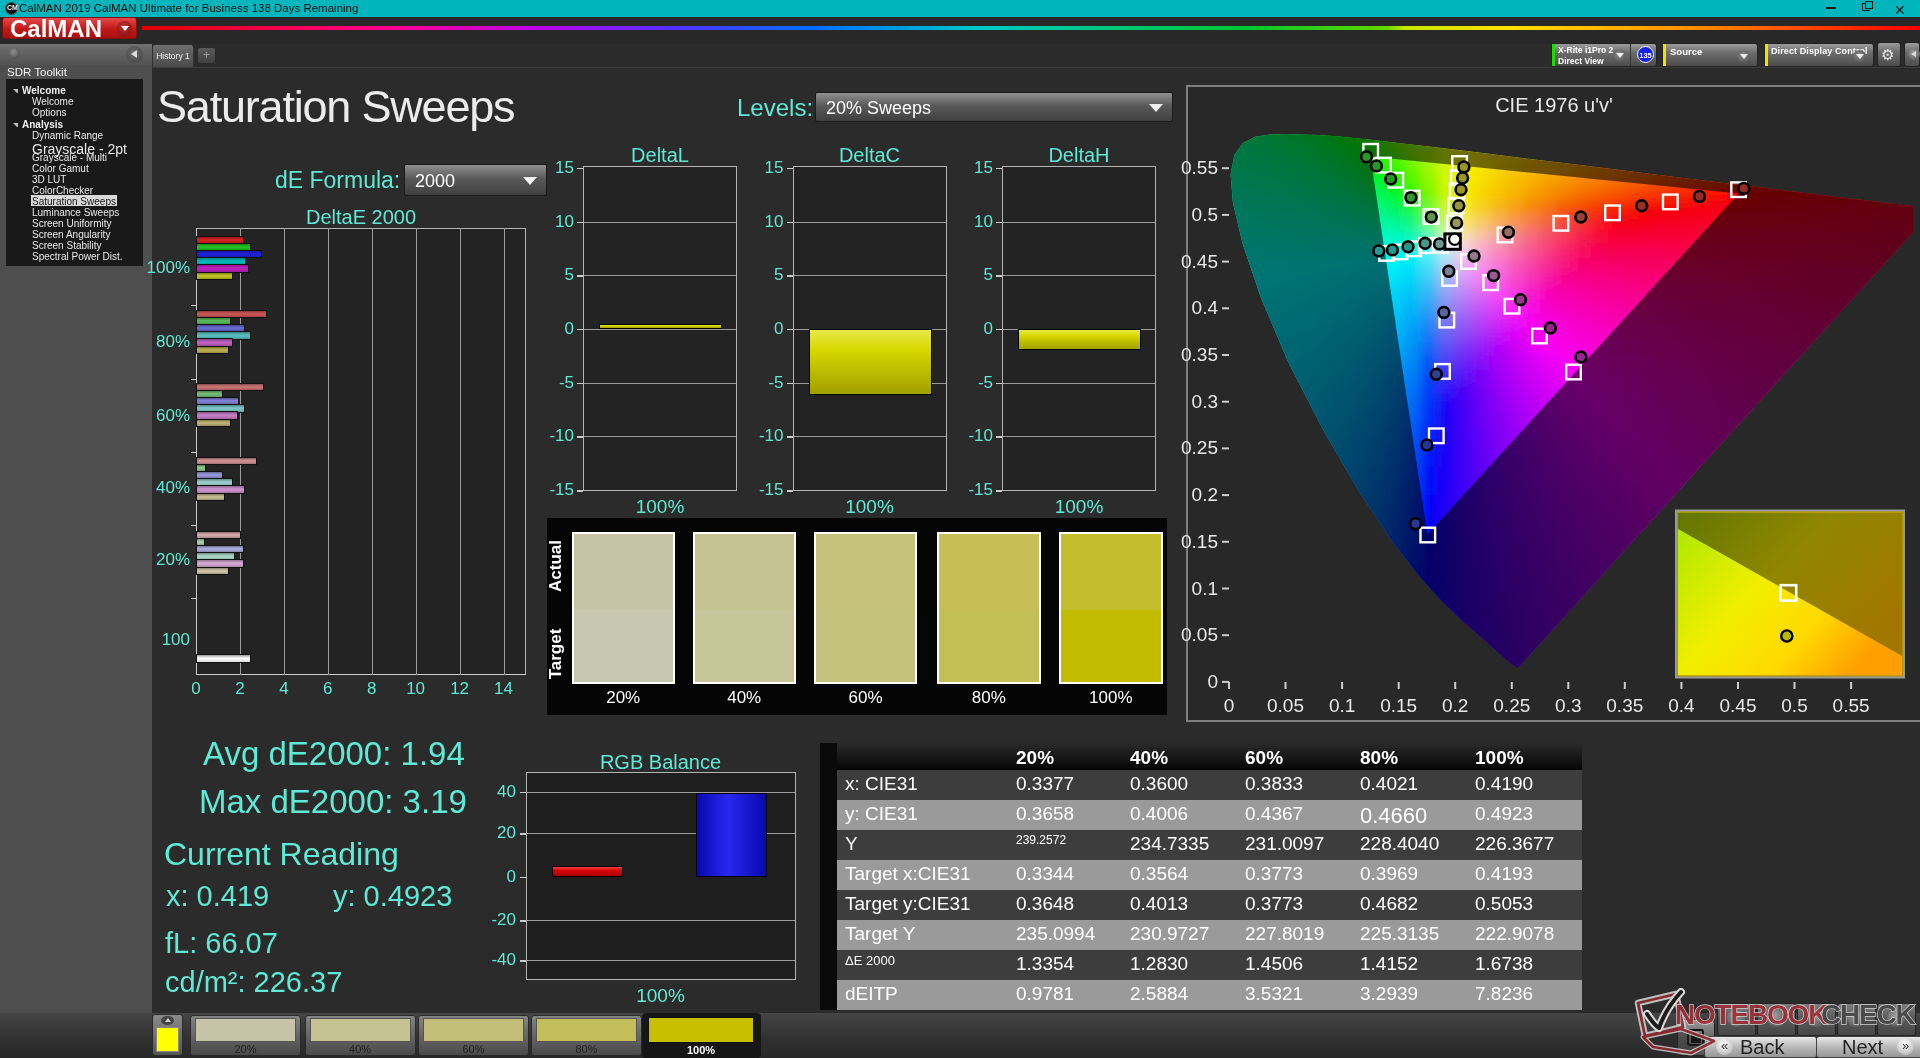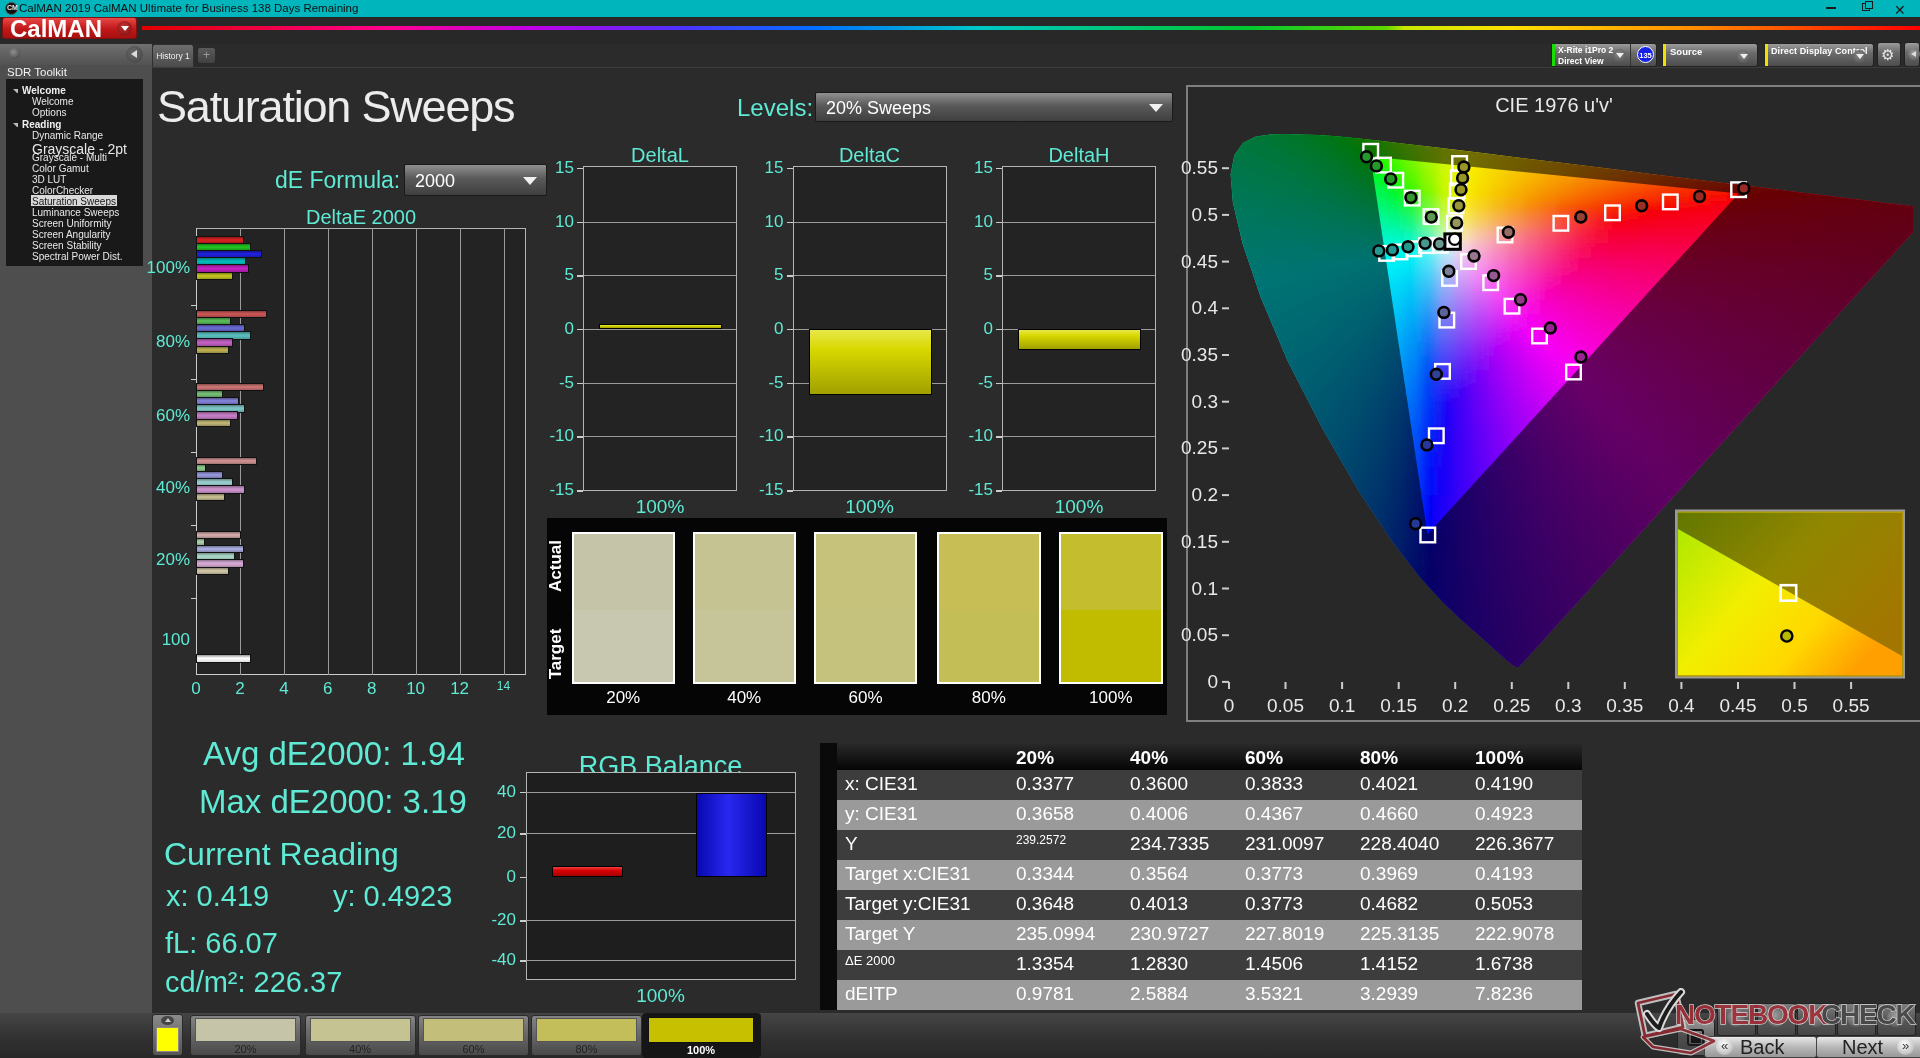--- a/index.html
+++ b/index.html
@@ -33,21 +33,21 @@
 <div class="abs" style="left:9px;top:48px;width:11px;height:11px;border-radius:50%;background:radial-gradient(circle at 40% 35%,#909090,#3a3a3a);"></div>
 <div class="abs" style="left:126px;top:46px;width:17px;height:17px;border-radius:50%;background:radial-gradient(circle at 45% 40%,#6a6a6a,#404040)"></div>
 <div class="abs" style="left:131px;top:50px;width:0;height:0;border-top:4.5px solid transparent;border-bottom:4.5px solid transparent;border-right:6px solid #ddd"></div>
 <div class="abs" style="left:7px;top:66px;font-size:11.5px;color:#f2f2f2">SDR Toolkit</div>
 <div class="abs" style="left:6px;top:79px;width:137px;height:187px;background:#191919"></div>
 <div class="abs" style="left:13px;top:89px;width:5px;height:5px;border-left:4px solid transparent;border-top:4px solid #bbb"></div>
 <div class="abs" style="left:22px;top:85px;font-size:10px;font-weight:bold;color:#f0f0f0">Welcome</div>
 <div class="abs" style="left:32px;top:96px;font-size:10px;color:#e8e8e8">Welcome</div>
 <div class="abs" style="left:32px;top:107px;font-size:10px;color:#e8e8e8">Options</div>
 <div class="abs" style="left:13px;top:123px;width:5px;height:5px;border-left:4px solid transparent;border-top:4px solid #bbb"></div>
-<div class="abs" style="left:22px;top:119px;font-size:10px;font-weight:bold;color:#f0f0f0">Reading</div>
+<div class="abs" style="left:22px;top:119px;font-size:10px;font-weight:bold;color:#f0f0f0">Analysis</div>
 <div class="abs" style="left:32px;top:130px;font-size:10px;color:#e8e8e8">Dynamic Range</div>
 <div class="abs" style="left:32px;top:141px;font-size:14px;color:#e8e8e8">Grayscale - 2pt</div>
 <div class="abs" style="left:32px;top:152px;font-size:10px;color:#e8e8e8">Grayscale - Multi</div>
 <div class="abs" style="left:32px;top:163px;font-size:10px;color:#e8e8e8">Color Gamut</div>
 <div class="abs" style="left:32px;top:174px;font-size:10px;color:#e8e8e8">3D LUT</div>
 <div class="abs" style="left:32px;top:185px;font-size:10px;color:#e8e8e8">ColorChecker</div>
 <div class="abs" style="left:31px;top:195px;width:86px;height:11px;background:#d9d9d9"></div>
 <div class="abs" style="left:32px;top:196px;font-size:10px;color:#151515">Saturation Sweeps</div>
 <div class="abs" style="left:32px;top:207px;font-size:10px;color:#e8e8e8">Luminance Sweeps</div>
 <div class="abs" style="left:32px;top:218px;font-size:10px;color:#e8e8e8">Screen Uniformity</div>
@@ -97,21 +97,21 @@
 <div class="abs lab" style="left:271.9px;top:679px;width:24px;text-align:center;font-size:17px">4</div>
 <div class="grid" style="left:327.8px;top:228px;width:1px;height:447px"></div>
 <div class="abs lab" style="left:315.8px;top:679px;width:24px;text-align:center;font-size:17px">6</div>
 <div class="grid" style="left:371.7px;top:228px;width:1px;height:447px"></div>
 <div class="abs lab" style="left:359.7px;top:679px;width:24px;text-align:center;font-size:17px">8</div>
 <div class="grid" style="left:415.6px;top:228px;width:1px;height:447px"></div>
 <div class="abs lab" style="left:403.6px;top:679px;width:24px;text-align:center;font-size:17px">10</div>
 <div class="grid" style="left:459.6px;top:228px;width:1px;height:447px"></div>
 <div class="abs lab" style="left:447.6px;top:679px;width:24px;text-align:center;font-size:17px">12</div>
 <div class="grid" style="left:503.5px;top:228px;width:1px;height:447px"></div>
-<div class="abs lab" style="left:491.5px;top:679px;width:24px;text-align:center;font-size:12px">14</div>
+<div class="abs lab" style="left:491.5px;top:679px;width:24px;text-align:center;font-size:17px">14</div>
 <div class="abs lab" style="left:184px;top:679px;width:24px;text-align:center;font-size:17px">0</div>
 <div class="abs lab" style="left:130px;top:258px;width:60px;text-align:right;font-size:17px">100%</div>
 <div class="abs lab" style="left:130px;top:332px;width:60px;text-align:right;font-size:17px">80%</div>
 <div class="abs lab" style="left:130px;top:406px;width:60px;text-align:right;font-size:17px">60%</div>
 <div class="abs lab" style="left:130px;top:478px;width:60px;text-align:right;font-size:17px">40%</div>
 <div class="abs lab" style="left:130px;top:550px;width:60px;text-align:right;font-size:17px">20%</div>
 <div class="abs lab" style="left:130px;top:630px;width:60px;text-align:right;font-size:17px">100</div>
 <div class="abs" style="left:191px;top:305px;width:5px;height:1px;background:#ccc"></div>
 <div class="abs" style="left:191px;top:379px;width:5px;height:1px;background:#ccc"></div>
 <div class="abs" style="left:191px;top:452px;width:5px;height:1px;background:#ccc"></div>
@@ -249,21 +249,21 @@
     <div style="position:absolute;left:0;bottom:0;width:100%;height:72px;background:#c1bc00"></div>
   </div>
 <div class="abs" style="left:1059.3px;top:688px;width:103px;text-align:center;font-size:17px;color:#fff">100%</div>
 <div class="abs lab" style="left:203px;top:735px;font-size:33px">Avg dE2000: 1.94</div>
 <div class="abs lab" style="left:199px;top:783px;font-size:33px">Max dE2000: 3.19</div>
 <div class="abs lab" style="left:164px;top:836px;font-size:32px">Current Reading</div>
 <div class="abs lab" style="left:166px;top:880px;font-size:29px">x: 0.419</div>
 <div class="abs lab" style="left:333px;top:880px;font-size:29px">y: 0.4923</div>
 <div class="abs lab" style="left:165px;top:927px;font-size:29px">fL: 66.07</div>
 <div class="abs lab" style="left:165px;top:966px;font-size:29px">cd/m²: 226.37</div>
-<div class="abs lab" style="left:525px;top:751px;width:271px;text-align:center;font-size:27px">RGB Balance</div>
+<div class="abs lab" style="left:525px;top:751px;width:271px;text-align:center;font-size:20px">RGB Balance</div>
 <div class="plot" style="left:525.7px;top:772px;width:270px;height:208px;background:#1e1e1e"></div>
 <div class="abs lab" style="left:478px;top:781.5px;width:38px;text-align:right;font-size:17px">40</div>
 <div class="abs" style="left:520px;top:791.5px;width:6px;height:1.5px;background:#ccc"></div>
 <div class="grid" style="left:526px;top:791.5px;width:269px;height:1px"></div>
 <div class="abs lab" style="left:478px;top:823.4px;width:38px;text-align:right;font-size:17px">20</div>
 <div class="abs" style="left:520px;top:833.4px;width:6px;height:1.5px;background:#ccc"></div>
 <div class="grid" style="left:526px;top:833.4px;width:269px;height:1px"></div>
 <div class="abs lab" style="left:478px;top:866.8px;width:38px;text-align:right;font-size:17px">0</div>
 <div class="abs" style="left:520px;top:876.8px;width:6px;height:1.5px;background:#ccc"></div>
 <div class="abs lab" style="left:478px;top:910.0px;width:38px;text-align:right;font-size:17px">-20</div>
@@ -287,21 +287,21 @@
 <div class="abs" style="left:1016px;top:773px;font-size:19px;color:#fff">0.3377</div>
 <div class="abs" style="left:1130px;top:773px;font-size:19px;color:#fff">0.3600</div>
 <div class="abs" style="left:1245px;top:773px;font-size:19px;color:#fff">0.3833</div>
 <div class="abs" style="left:1360px;top:773px;font-size:19px;color:#fff">0.4021</div>
 <div class="abs" style="left:1475px;top:773px;font-size:19px;color:#fff">0.4190</div>
 <div class="abs" style="left:837px;top:800px;width:745px;height:30px;background:#9a9a9a"></div>
 <div class="abs" style="left:845px;top:803px;font-size:19px;color:#fff">y: CIE31</div>
 <div class="abs" style="left:1016px;top:803px;font-size:19px;color:#fff">0.3658</div>
 <div class="abs" style="left:1130px;top:803px;font-size:19px;color:#fff">0.4006</div>
 <div class="abs" style="left:1245px;top:803px;font-size:19px;color:#fff">0.4367</div>
-<div class="abs" style="left:1360px;top:803px;font-size:19px;color:#fff">0.4660</div>
+<div class="abs" style="left:1360px;top:803px;font-size:22px;color:#fff">0.4660</div>
 <div class="abs" style="left:1475px;top:803px;font-size:19px;color:#fff">0.4923</div>
 <div class="abs" style="left:837px;top:830px;width:745px;height:30px;background:#3d3d3d"></div>
 <div class="abs" style="left:845px;top:833px;font-size:19px;color:#fff">Y</div>
 <div class="abs" style="left:1016px;top:833px;font-size:12px;color:#fff">239.2572</div>
 <div class="abs" style="left:1130px;top:833px;font-size:19px;color:#fff">234.7335</div>
 <div class="abs" style="left:1245px;top:833px;font-size:19px;color:#fff">231.0097</div>
 <div class="abs" style="left:1360px;top:833px;font-size:19px;color:#fff">228.4040</div>
 <div class="abs" style="left:1475px;top:833px;font-size:19px;color:#fff">226.3677</div>
 <div class="abs" style="left:837px;top:860px;width:745px;height:30px;background:#9a9a9a"></div>
 <div class="abs" style="left:845px;top:863px;font-size:19px;color:#fff">Target x:CIE31</div>

